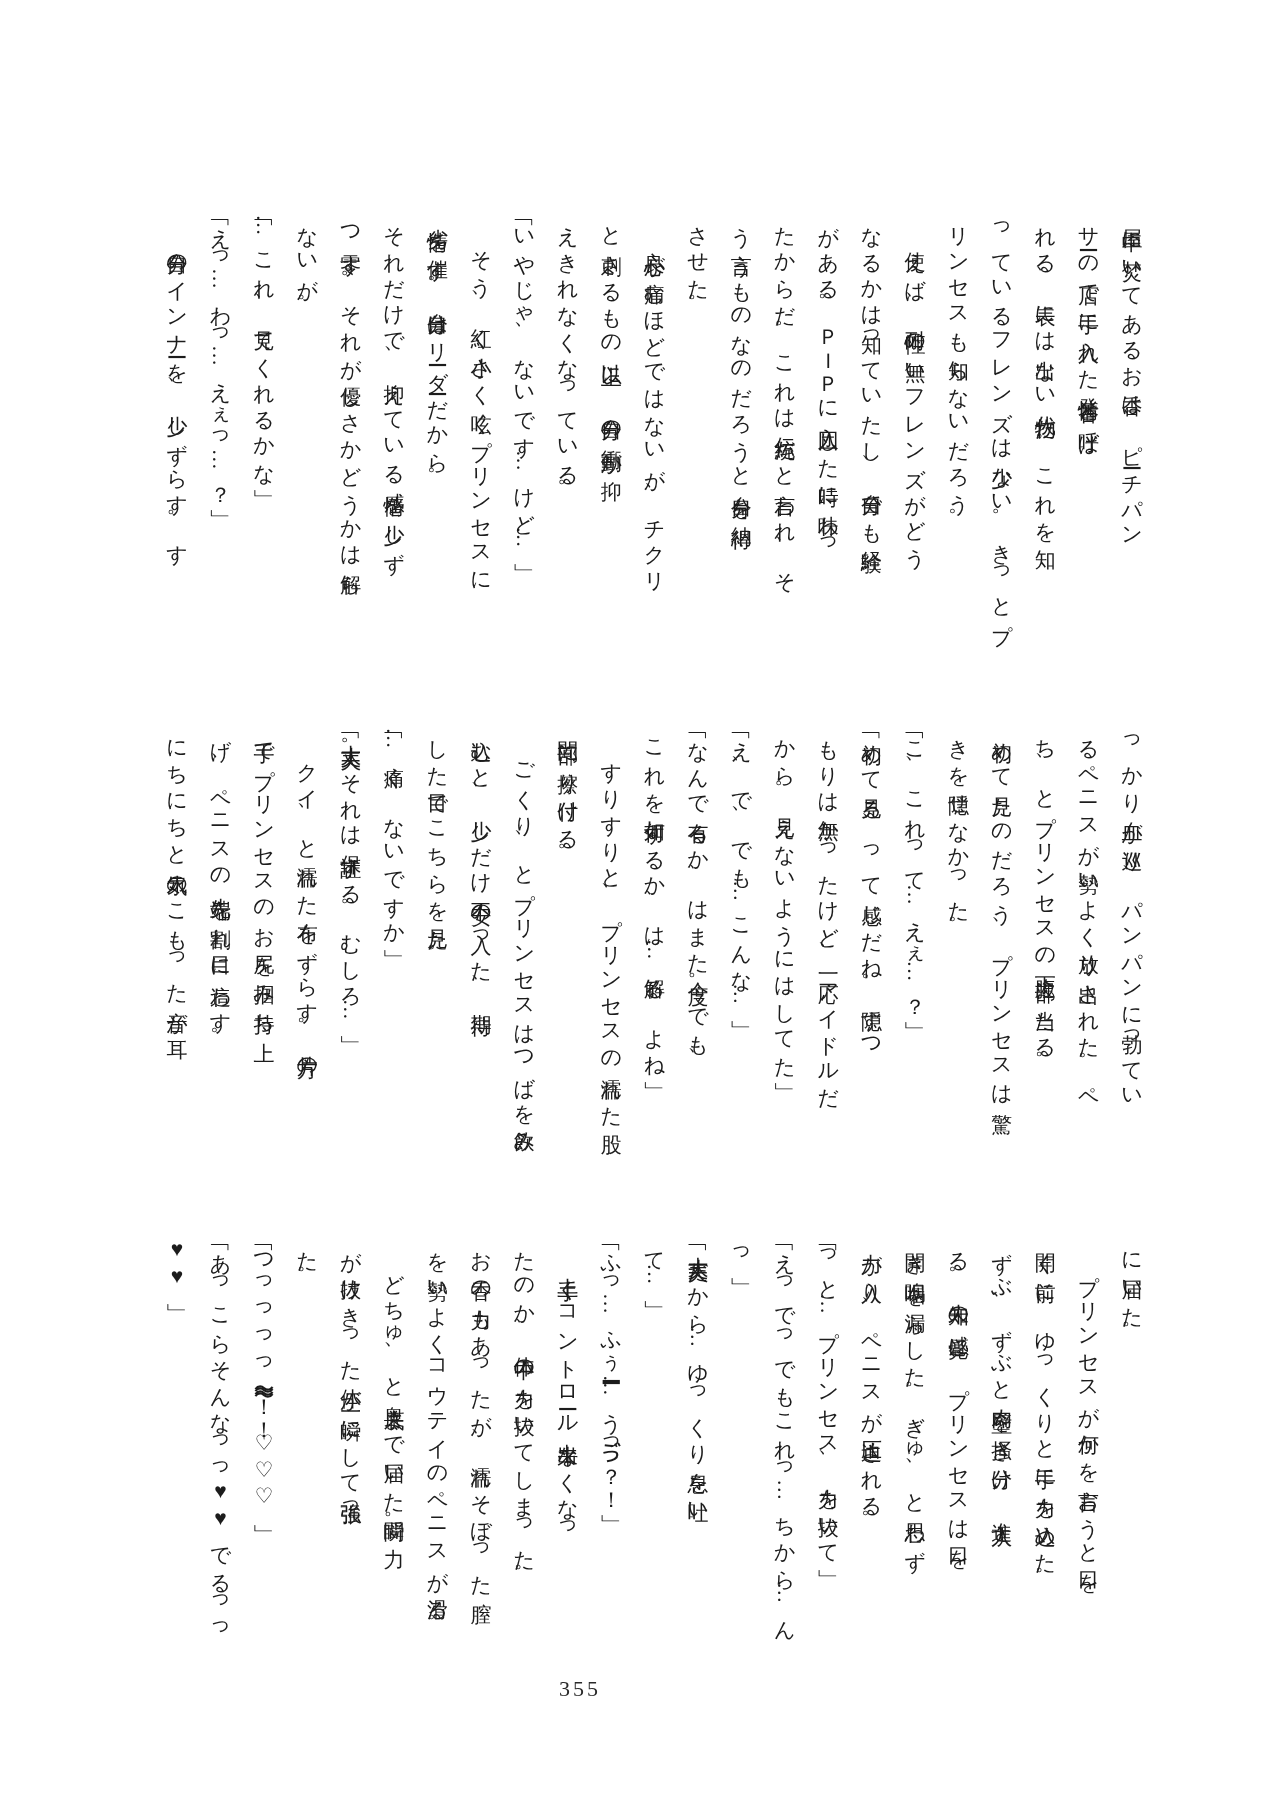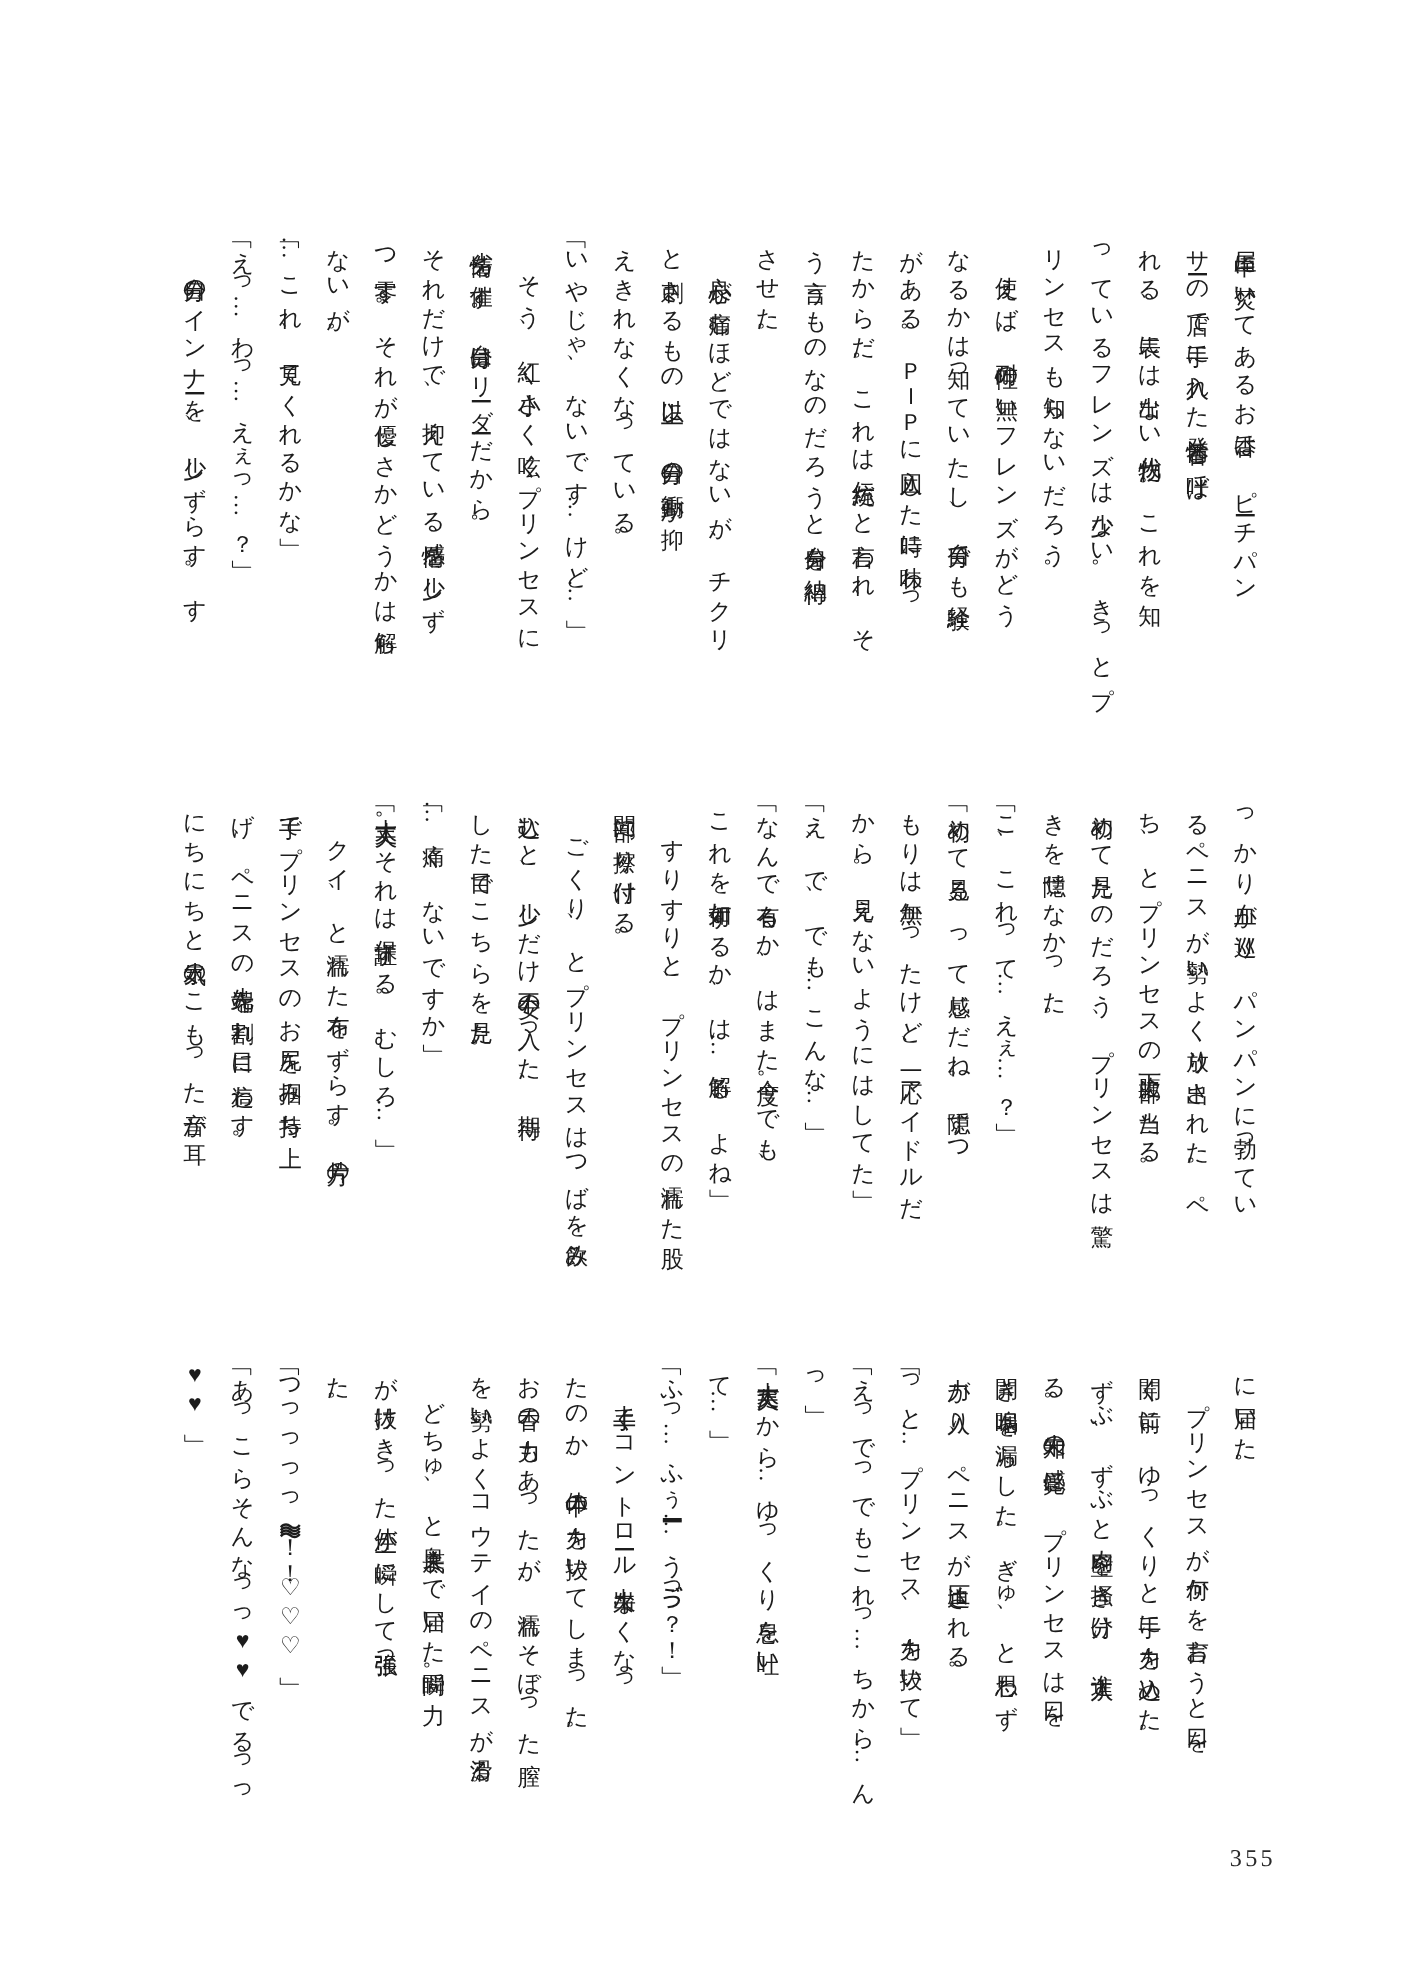--- a/index.html
+++ b/index.html
@@ -33,21 +33,21 @@
   .tcol {
     line-height: 43.4px;
     letter-spacing: 2.5px;
     height: 426px;
   }
   .pageno {
     position: absolute;
     top: 1676px;
     left: 0;
     width: 1160px;
-    text-align: right;
+    text-align: center;
     font-size: 22px;
     letter-spacing: 3px;
     color: #2a2a2a;
     font-family: "Liberation Serif", "DejaVu Serif", serif;
   }
 </style>
 </head>
 <body>
 
 <main class="page">

